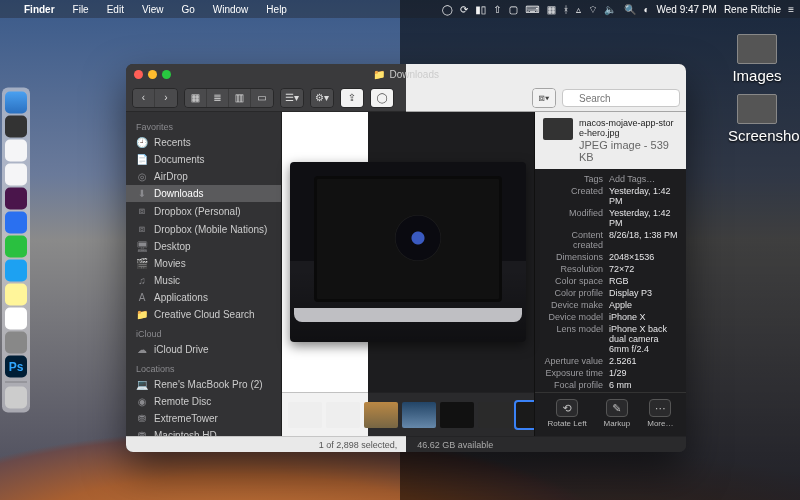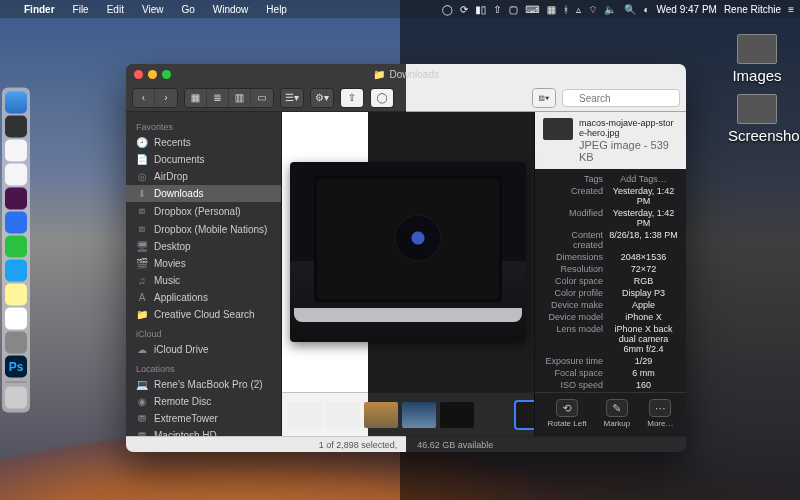--- a/index.html
+++ b/index.html
@@ -114,21 +114,21 @@
 
   
   #info{width:152px;background:linear-gradient(to bottom,#ededed 0 34px, #1d1d1f 34px 100%);color:#e5e5e7;font-size:9px;border-left:1px solid #111;display:flex;flex-direction:column;}
   #info-head{display:flex;gap:6px;padding:6px 8px;align-items:flex-start;color:#222;background:#ededed;}
   #info-head .mini{width:30px;height:22px;background:#333;border-radius:2px;flex:0 0 auto;}
   #info-head .fname{font-size:9px;line-height:1.15;word-break:break-all;}
   #info-head .sub{color:#666;font-size:11px;}
   #meta{padding:4px 8px;flex:1;overflow:hidden;}
   .row{display:flex;gap:6px;padding:1px 0;}
   .row .k{width:60px;text-align:right;color:#9a9a9e;}
-  .row .v{flex:1;color:#e5e5e7;word-break:break-word;text-align:center;}
+  .row .v{flex:1;color:#e5e5e7;word-break:break-word;}
   .row.tag .v{color:#9a9a9e;}
   #actions{display:flex;justify-content:space-around;padding:6px 4px 8px;border-top:1px solid #333;}
   .act{display:flex;flex-direction:column;align-items:center;gap:2px;color:#bbb;font-size:8px;}
   .act .ic{width:22px;height:18px;border:1px solid #555;border-radius:4px;display:flex;align-items:center;justify-content:center;font-size:11px;background:#2a2a2c;}
 
   
   #status{height:16px;background:linear-gradient(to right,#e9e9e9 0 50%,#2a2a2c 50% 100%);font-size:9px;display:flex;align-items:center;justify-content:center;color:#555;border-top:1px solid rgba(0,0,0,0.15);}
   #status .dark-half{color:#aaa;margin-left:20px;text-align:right;}
 
   
@@ -387,25 +387,29 @@
             </div>
             <div class="row">
               <div class="k">Device model</div>
               <div class="v">iPhone X</div>
             </div>
             <div class="row">
               <div class="k">Lens model</div>
               <div class="v">iPhone X back dual camera 6mm f/2.4</div>
             </div>
             <div class="row">
+              <div class="k">Aperture value</div>
+              <div class="v">2.5261</div>
+            </div>
+            <div class="row">
               <div class="k">Exposure time</div>
               <div class="v">1/29</div>
             </div>
             <div class="row">
-              <div class="k">Focal space</div>
+              <div class="k">Focal profile</div>
               <div class="v">6 mm</div>
             </div>
             <div class="row">
               <div class="k">ISO speed</div>
               <div class="v">160</div>
             </div>
             <div class="row">
               <div class="k">Flash</div>
               <div class="v">No</div>
             </div>

